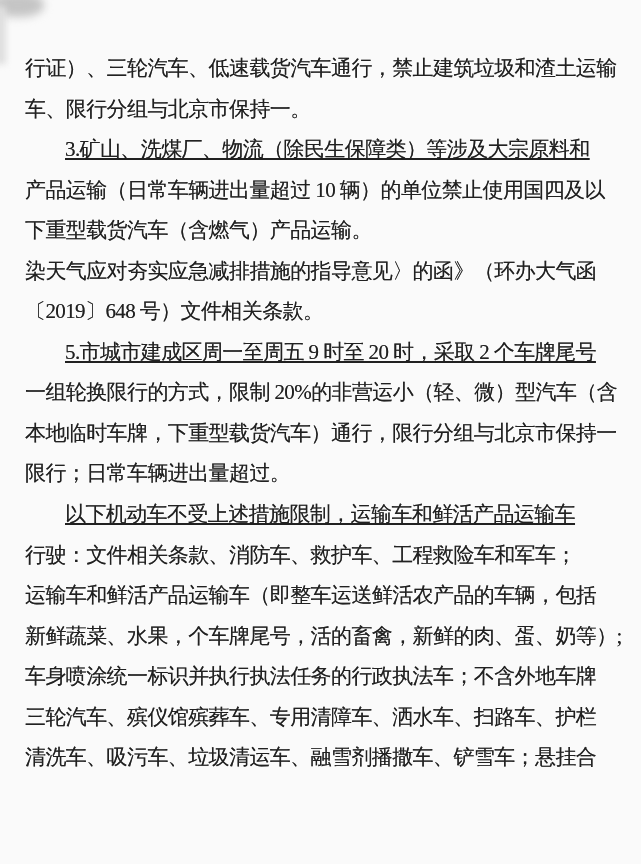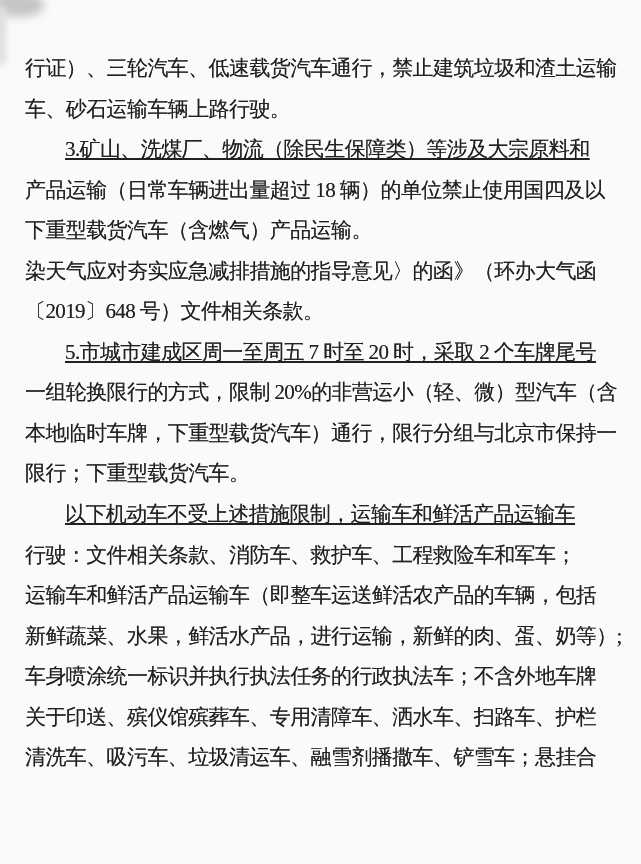--- a/index.html
+++ b/index.html
@@ -61,31 +61,31 @@
   }
 </style>
 </head>
 <body style="--page-bg: #fafafa; --page-fg: #212121;">
 
 <main class="page">
   <div class="smudge-corner"></div>
   <div class="smudge-edge"></div>
   <div class="text-block" id="text-block">
       <div class="line">行证）、三轮汽车、低速载货汽车通行，禁止建筑垃圾和渣土运输</div>
-      <div class="line">车、砂石运输车辆上路行驶。</div>
+      <div class="line">车、限行分组与北京市保持一。</div>
       <div class="line indent">3.矿山、洗煤厂、物流（除民生保障类）等涉及大宗原料和</div>
-      <div class="line">产品运输（日常车辆进出量超过 18 辆）的单位禁止使用国四及以</div>
+      <div class="line">产品运输（日常车辆进出量超过 10 辆）的单位禁止使用国四及以</div>
       <div class="line">下重型载货汽车（含燃气）产品运输。</div>
       <div class="line">染天气应对夯实应急减排措施的指导意见〉的函》（环办大气函</div>
       <div class="line">〔2019〕648 号）文件相关条款。</div>
-      <div class="line indent">5.市城市建成区周一至周五 7 时至 20 时，采取 2 个车牌尾号</div>
+      <div class="line indent">5.市城市建成区周一至周五 9 时至 20 时，采取 2 个车牌尾号</div>
       <div class="line">一组轮换限行的方式，限制 20%的非营运小（轻、微）型汽车（含</div>
       <div class="line">本地临时车牌，下重型载货汽车）通行，限行分组与北京市保持一</div>
-      <div class="line">限行；下重型载货汽车。</div>
+      <div class="line">限行；日常车辆进出量超过。</div>
       <div class="line indent">以下机动车不受上述措施限制，运输车和鲜活产品运输车</div>
       <div class="line">行驶：文件相关条款、消防车、救护车、工程救险车和军车；</div>
       <div class="line">运输车和鲜活产品运输车（即整车运送鲜活农产品的车辆，包括</div>
-      <div class="line">新鲜蔬菜、水果，鲜活水产品，进行运输，新鲜的肉、蛋、奶等）;</div>
+      <div class="line">新鲜蔬菜、水果，个车牌尾号，活的畜禽，新鲜的肉、蛋、奶等）;</div>
       <div class="line">车身喷涂统一标识并执行执法任务的行政执法车；不含外地车牌</div>
-      <div class="line">关于印送、殡仪馆殡葬车、专用清障车、洒水车、扫路车、护栏</div>
+      <div class="line">三轮汽车、殡仪馆殡葬车、专用清障车、洒水车、扫路车、护栏</div>
       <div class="line">清洗车、吸污车、垃圾清运车、融雪剂播撒车、铲雪车；悬挂合</div>
     </div>
 </main>
 
 </body></html>

